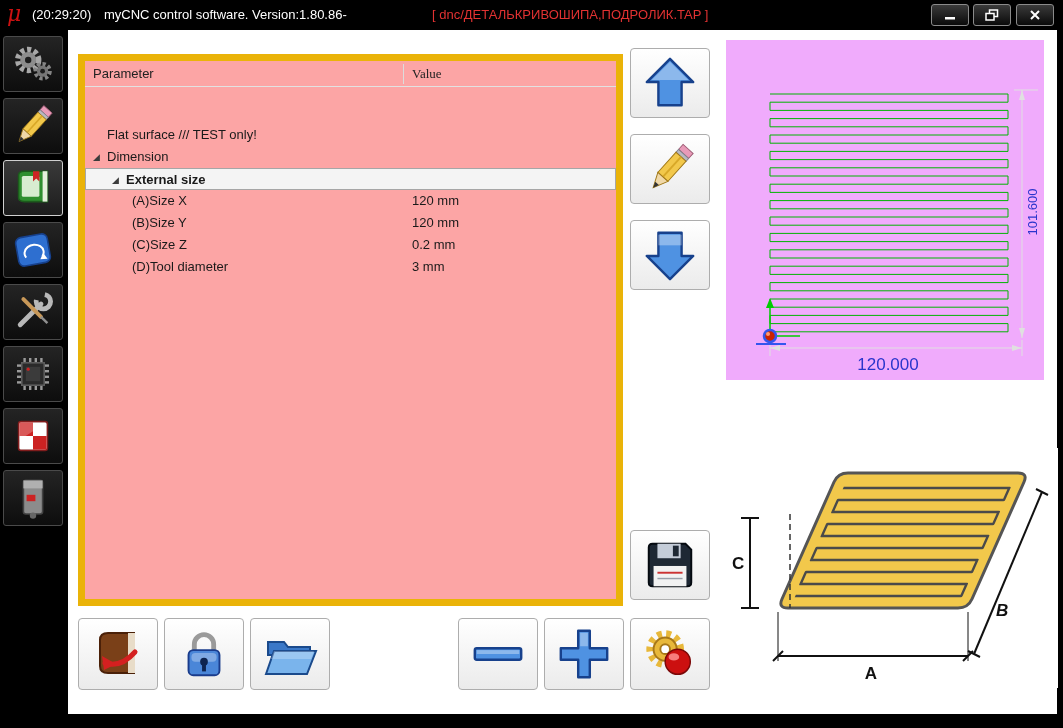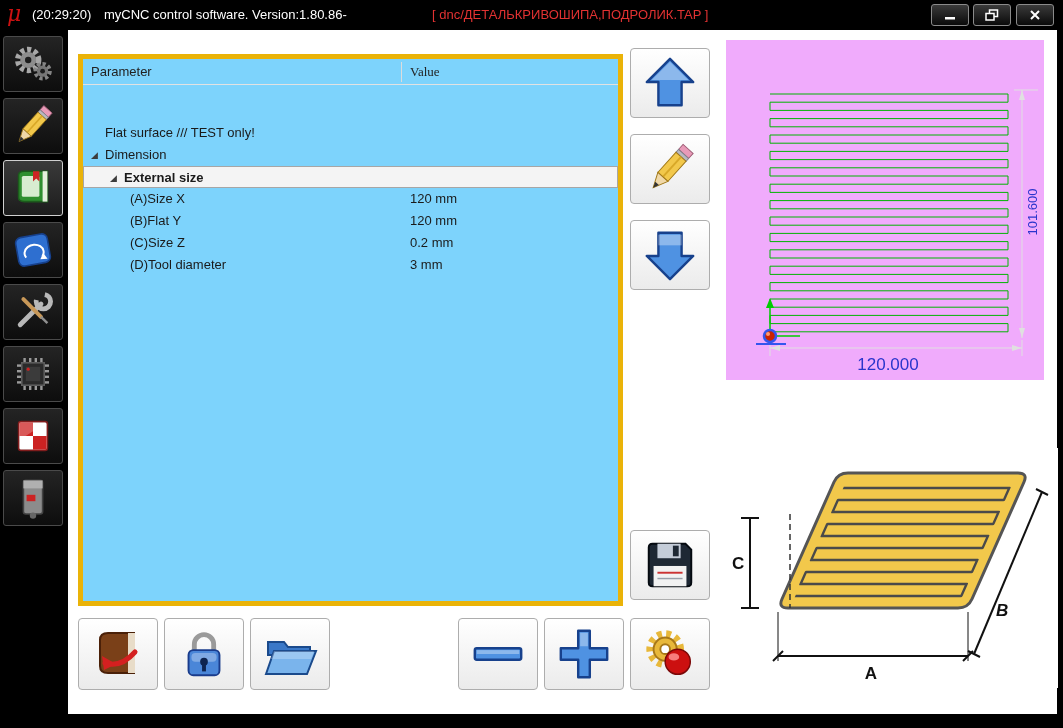--- a/index.html
+++ b/index.html
@@ -17,21 +17,21 @@
 
   
   .sidebar { position:absolute; left:0; top:30px; width:68px; bottom:0; background:#000; }
   .side-btn { position:absolute; left:3px; width:60px; height:56px; background:linear-gradient(180deg,#242424,#0d0d0d); border:1px solid #4a4a4a; border-radius:3px; display:flex; align-items:center; justify-content:center; cursor:pointer; }
   .side-btn.selected { border:1px solid #cfcfcf; background:linear-gradient(180deg,#3a3a3a,#1c1c1c); }
 
   
   .main { position:absolute; left:68px; top:30px; width:989px; height:684px; background:#ffffff; }
 
   
-  .param-table { position:absolute; left:10px; top:24px; width:545px; height:552px; border:5px solid #eab308; background:#7dd3fc; }
+  .param-table { position:absolute; left:10px; top:24px; width:545px; height:552px; border:7px solid #eab308; background:#fca5a5; }
   .param-header { position:relative; height:26px; border-bottom:1px solid #e2e2e2; font-size:13px; color:#222; }
   .col-param { position:absolute; left:8px; top:5px; }
   .col-value { position:absolute; left:327px; top:5px;font-family:Liberation Serif, serif; }
   .col-div { position:absolute; left:318px; top:3px; width:1px; height:20px; background:#dcdcdc; }
   .rows { position:absolute; left:0; right:0; top:27px; bottom:0; overflow:hidden;margin-top:36px; }
   .tree-row { position:relative; height:22px; font-size:13px; color:#1a1a1a; }
   .tree-row.selected { border:1px solid #a6a6a6; background:#f4f4f4; }
   .tri { position:absolute; top:0; font-size:9px; line-height:22px; color:#3c3c3c; cursor:pointer; }
   .lab { position:absolute; top:0; line-height:22px; white-space:nowrap; }
   .val { position:absolute; left:327px; top:0; line-height:22px; }
@@ -181,21 +181,21 @@
           </div>
           <div class="tree-row selected">
             <span class="tri" style="left: 26px;">◢</span>
             <span class="lab" style="left: 40px; font-weight: bold;">External size</span>
           </div>
           <div class="tree-row">
             <span class="lab" style="left: 47px;">(A)Size X</span>
             <span class="val">120 mm</span>
           </div>
           <div class="tree-row">
-            <span class="lab" style="left: 47px;">(B)Flat Y</span>
+            <span class="lab" style="left: 47px;">(B)Size Y</span>
             <span class="val">120 mm</span>
           </div>
           <div class="tree-row">
             <span class="lab" style="left: 47px;">(C)Size Z</span>
             <span class="val">0.2 mm</span>
           </div>
           <div class="tree-row">
             <span class="lab" style="left: 47px;">(D)Tool diameter</span>
             <span class="val">3 mm</span>
           </div>

